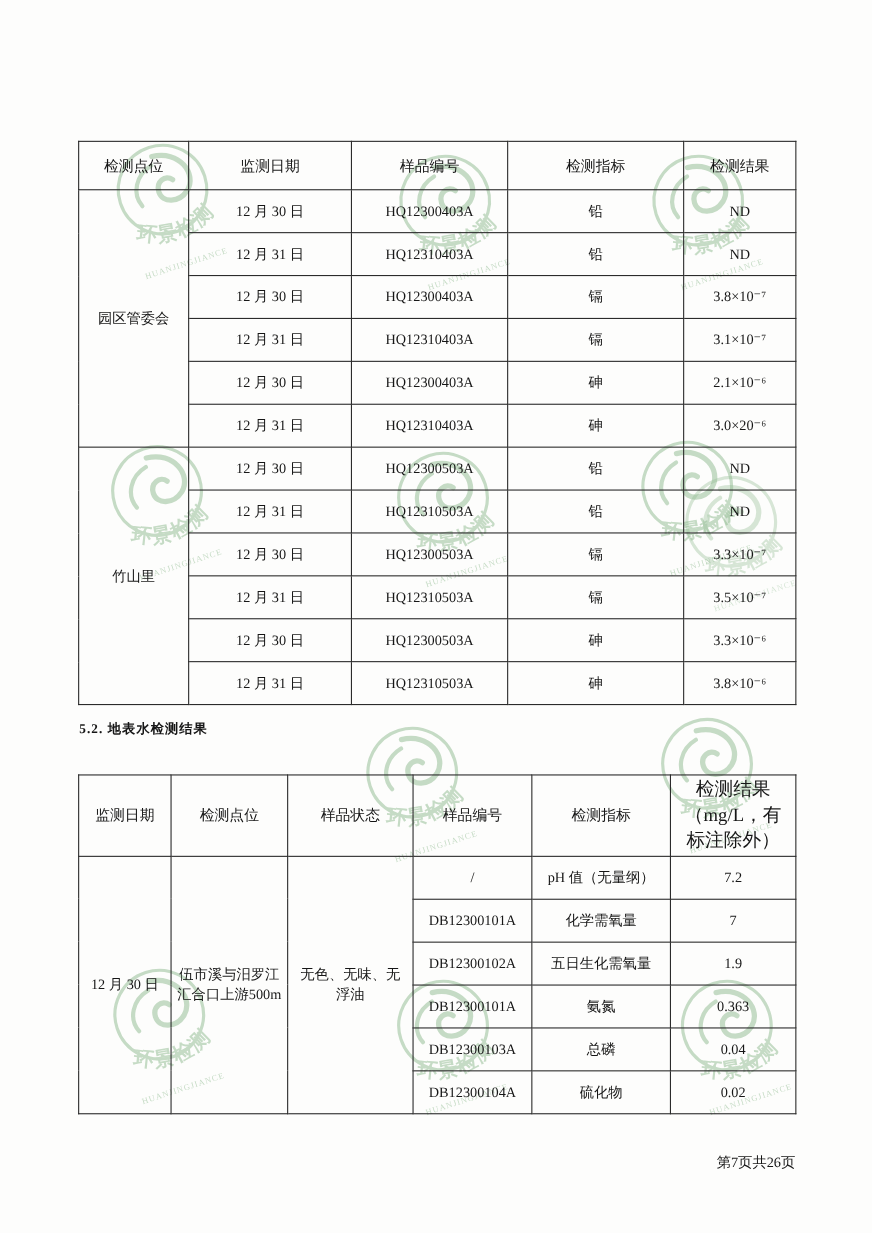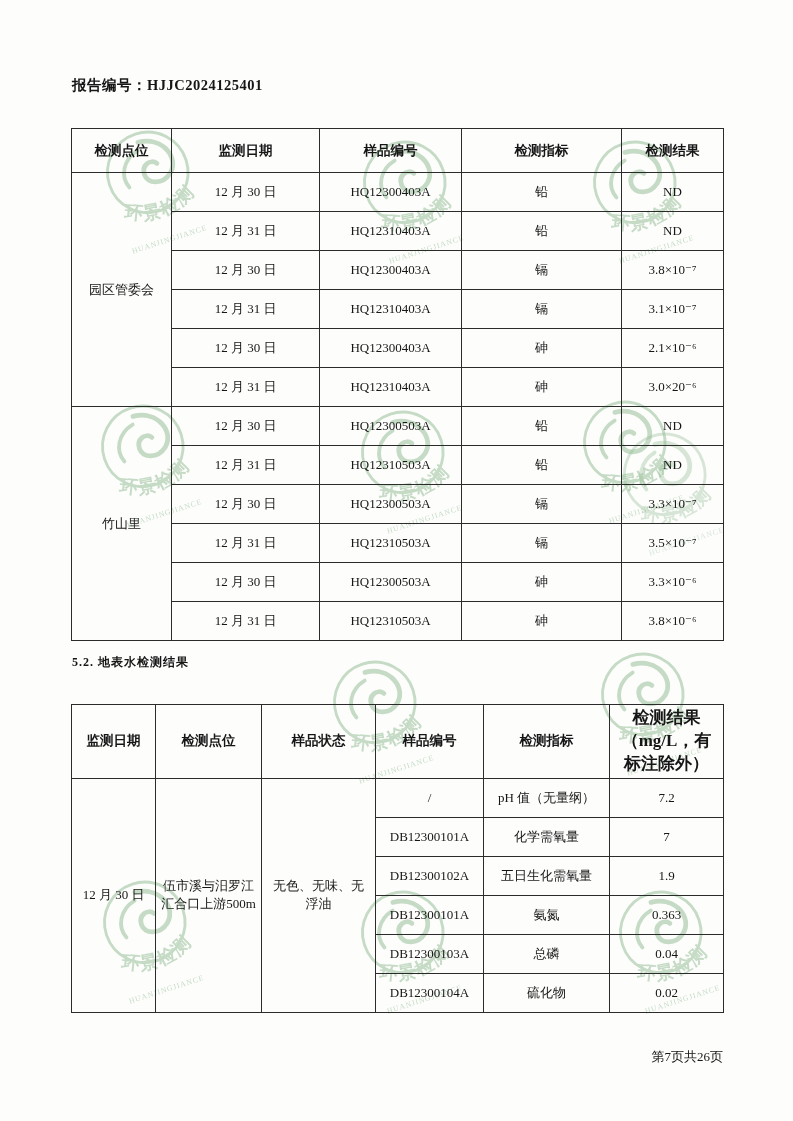--- a/index.html
+++ b/index.html
@@ -25,21 +25,21 @@
     font-size:14.5px; font-weight:bold; letter-spacing:.5px;
   }
 
   table { border-collapse:collapse; table-layout:fixed; background:transparent; }
   th, td {
     border:1.5px solid #2b2b2b;
     text-align:center; vertical-align:middle;
     font-size:13px; padding:2px 5px;
     word-break:break-word;
   }
-  th { font-weight:bold; font-size:13.5px;margin-top:32px; }
+  th { font-weight:normal; font-size:13.5px;margin-top:32px; }
 
   .t1 { position:absolute; left:71px; top:128px; width:652px; }
   .t1 th { height:44px; }
   .t1 td { height:39px; }
 
   .section-heading {
     position:absolute; left:72px; top:654px;
     font-size:12px; font-weight:bold; letter-spacing:1px;
   }
 
@@ -129,21 +129,20 @@
     </div>
   <div class="wm" style="left: 608px; top: 878px; transform: rotate(-18deg); color: rgb(143, 186, 143);">
       <svg width="115" height="138" viewBox="0 0 120 140">
         <use href="#wm-logo" xlink:href="#wm-logo"></use>
       </svg>
     </div>
 </div>
 
 <div class="content">
 
-  <div class="report-no">报告编号：HJJC2024125401</div>
 
   <table class="t1">
     <colgroup>
       <col style="width:100px">
         <col style="width:148px">
         <col style="width:142px">
         <col style="width:160px">
         <col style="width:102px">
     </colgroup>
     <thead>

